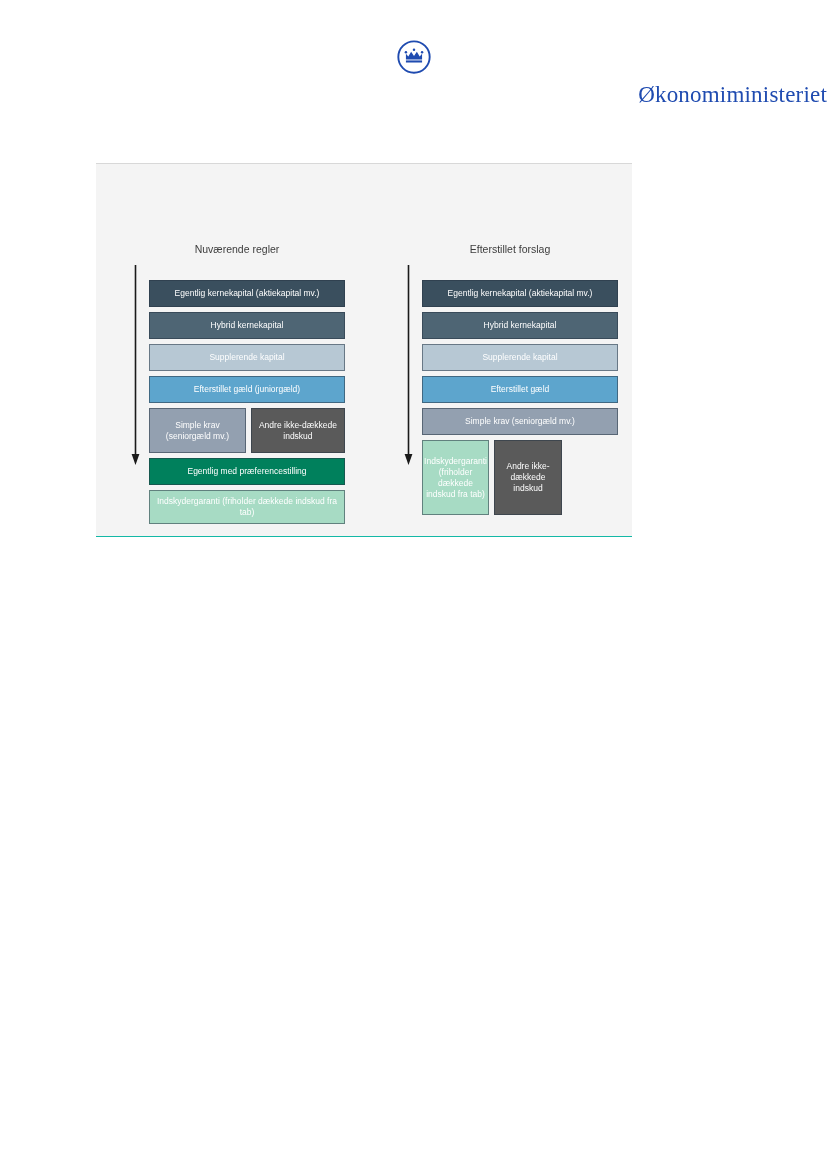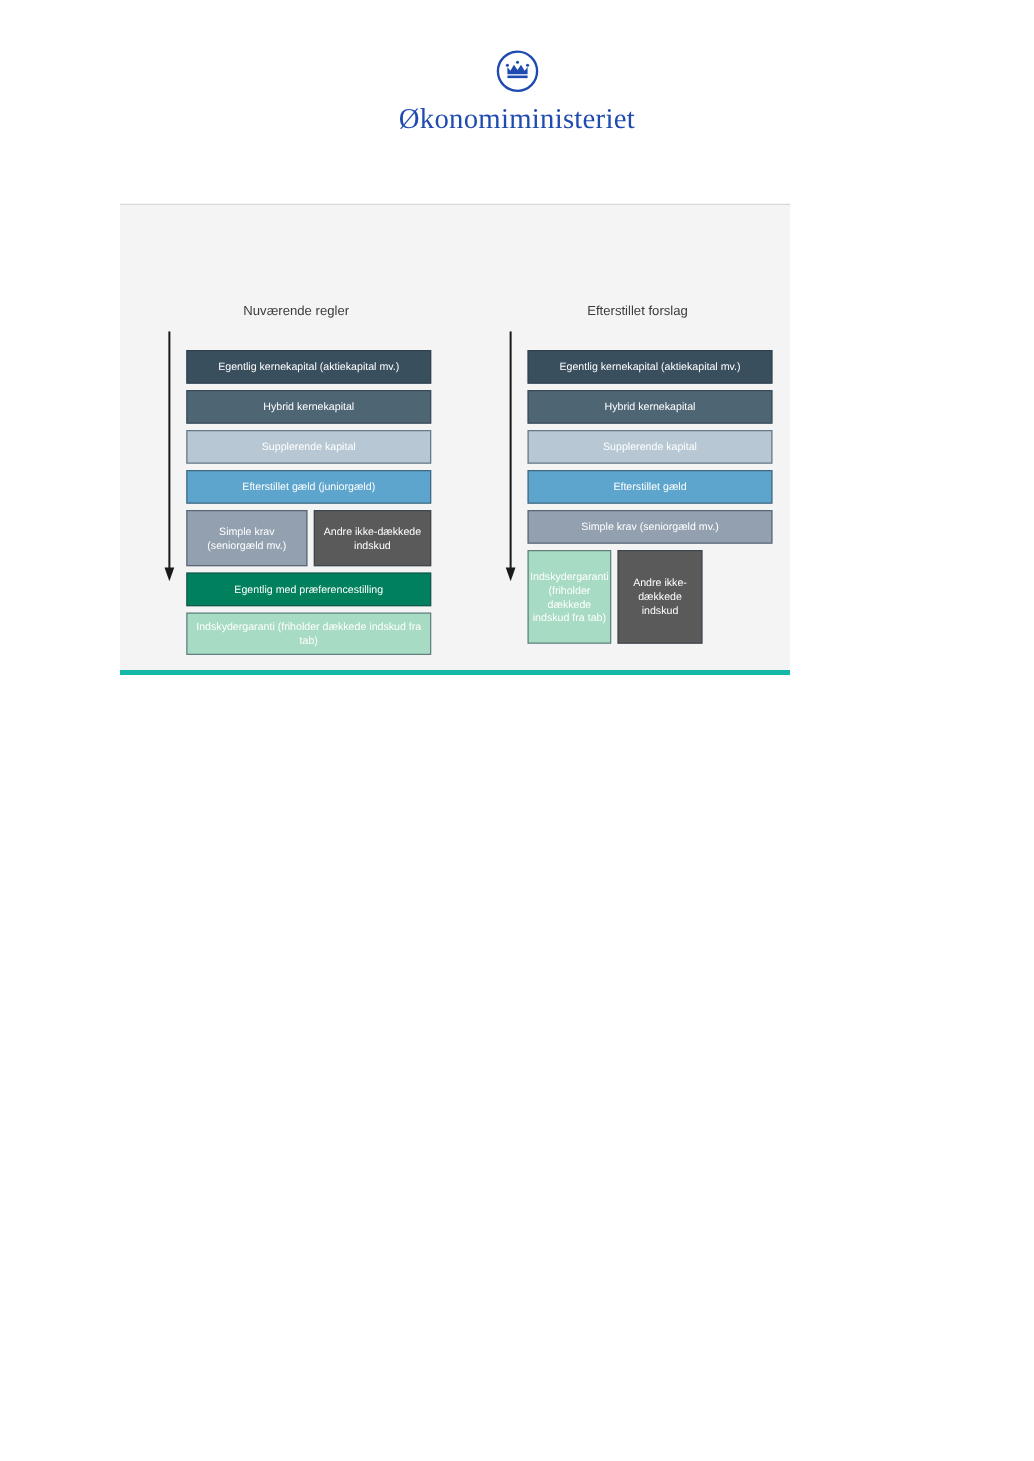--- a/index.html
+++ b/index.html
@@ -14,21 +14,21 @@
     font-family: "Liberation Sans", sans-serif;
     overflow: hidden;
   }
 
   
   #logo-header {
     position: absolute;
     left: 0;
     top: 38px;
     width: 827px;
-    text-align: center;
+    text-align: right;
   }
   #crown-mark {
     display: block;
     margin: 0 auto;
     width: 38px;
     height: 38px;
   }
   #ministry-name {
     display: block;
     margin-top: 6px;
@@ -41,21 +41,21 @@
 
   
   #figure-panel {
     position: absolute;
     left: 96px;
     top: 163px;
     width: 536px;
     height: 372px;
     background: #f4f4f4;
     border-top: 1px solid #d8d8d8;
-    border-bottom: 4px solid #14b8a6;
+    border-bottom: 1px solid #14b8a6;
   }
 
   .column {
     position: absolute;
     top: 0;
     width: 248px;
     height: 100%;
   }
   #column-current  { left: 17px; }
   #column-proposal { left: 290px; }

